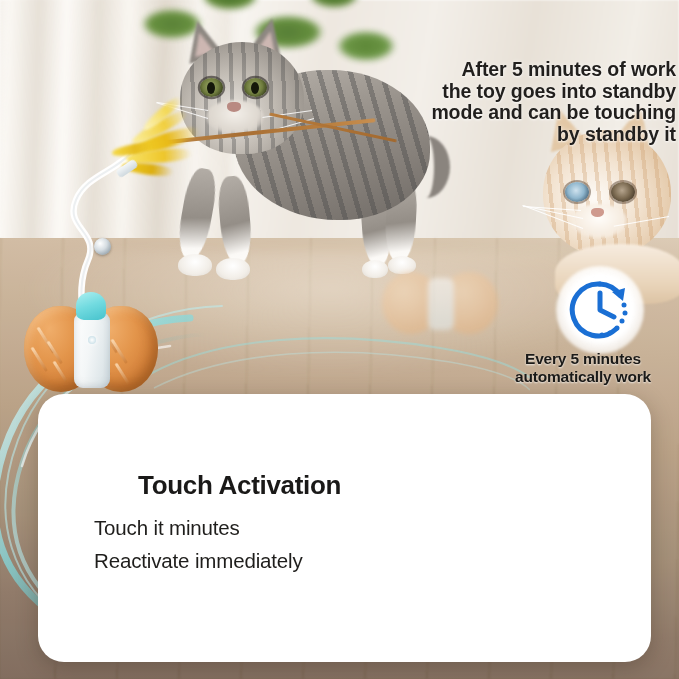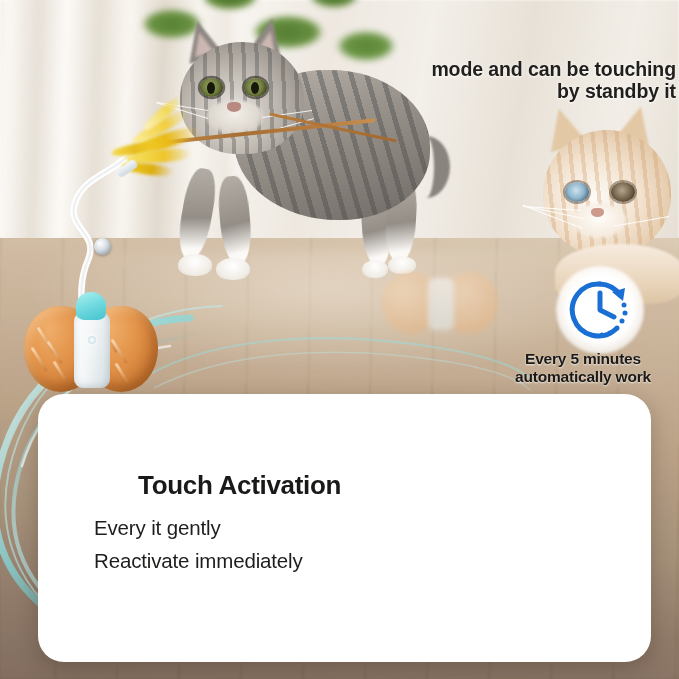--- a/index.html
+++ b/index.html
@@ -403,20 +403,22 @@
         <i class="tm-tread" style="left:32px; top:56px; width:24px; transform:rotate(58deg);"></i>
       </div>
       <div class="tm-body"></div>
       <div class="tm-led"></div>
       <div class="tm-cap"></div>
     </div>
   </div>
 
 
   <div class="subhead">
+    <div>After 5 minutes of work</div>
+    <div>the toy goes into standby</div>
     <div>mode and can be touching</div>
     <div>by standby it</div>
   </div>
 
   <div class="clock-badge">
     <div class="clock-glow"></div>
     <svg class="clock-svg" width="62" height="62" viewBox="0 0 62 62">
       <path d="M31,5 A26,26 0 1,0 47,50" fill="none" stroke="#1a6fd4" stroke-width="5" stroke-linecap="round"></path>
       <path d="M31,5 L31,5 A26,26 0 0,1 51,16" fill="none" stroke="#1a6fd4" stroke-width="5" stroke-linecap="round"></path>
       <polygon points="54,22 43,13 56,9" fill="#1a6fd4"></polygon>
@@ -431,19 +433,19 @@
   </div>
 
   <div class="clock-caption">
     <div>Every 5 minutes</div>
     <div>automatically work</div>
   </div>
 
   <div class="card">
     <div class="card-title">Touch Activation</div>
     <div class="card-lines">
-      <div>Every it gently</div>
+      <div>Touch it minutes</div>
       <div>Reactivate immediately</div>
     </div>
 
   </div>
 
 </div>
 
 </body></html>

